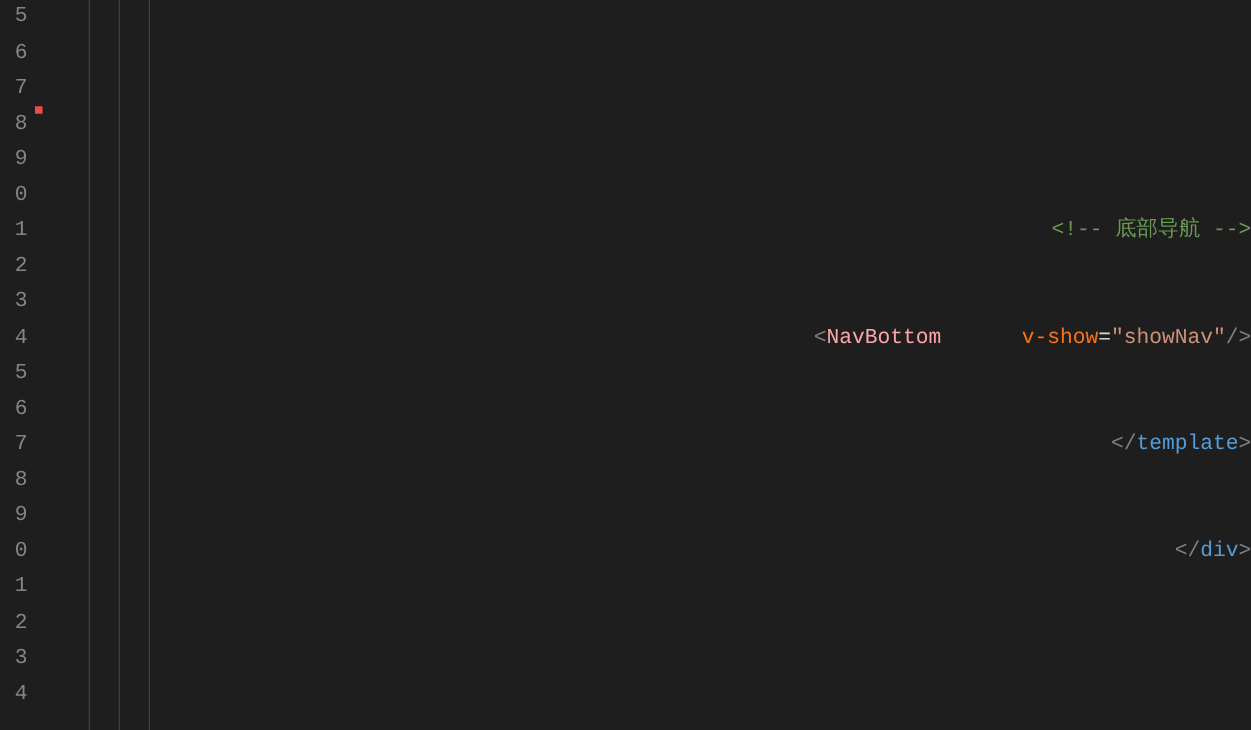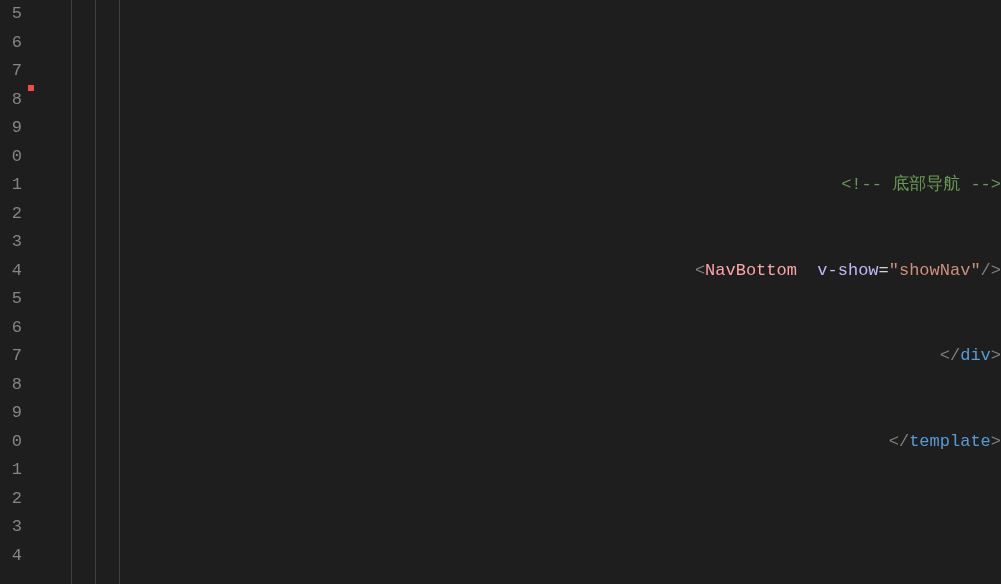--- a/index.html
+++ b/index.html
@@ -42,21 +42,21 @@
     width: 1px;
     background: #404040;
   }
   .g1 { left: 43px; }
   .g2 { left: 67px; }
   .g3 { left: 91px; }
   
   .cmt { color: #6a9955; }
   .tag { color: #569cd6; }
   .tagname { color: #fca5a5; }
-  .attr { color: #c4b5fd; }
+  .attr { color: #f97316; margin-left: 44px; }
   .str { color: #ce9178; }
   .pun { color: #808080; }
   .delim { color: #d4d4d4; }
   .redmark {
     position: absolute;
     left: 28px;
     top: 85px;
     width: 6px;
     height: 6px;
     background: #f14c4c;
@@ -91,22 +91,22 @@
 
   <div class="redmark"></div>
 
   <div class="code">
     <div class="guide g1"></div>
     <div class="guide g2"></div>
     <div class="guide g3"></div>
 
     <div class="line">    <span class="cmt">&lt;!-- 底部导航 --&gt;</span></div>
     <div class="line">    <span class="pun">&lt;</span><span class="tagname">NavBottom</span>  <span class="attr">v-show</span><span class="delim">=</span><span class="str">"showNav"</span><span class="pun">/&gt;</span></div>
+    <div class="line"><span class="pun">&lt;/</span><span class="tag">template</span><span class="pun">&gt;</span></div>
     <div class="line">  <span class="pun">&lt;/</span><span class="tag">div</span><span class="pun">&gt;</span></div>
-    <div class="line"><span class="pun">&lt;/</span><span class="tag">template</span><span class="pun">&gt;</span></div>
     <div class="line"></div>
     
     
     
     
     
     
     
     
     

